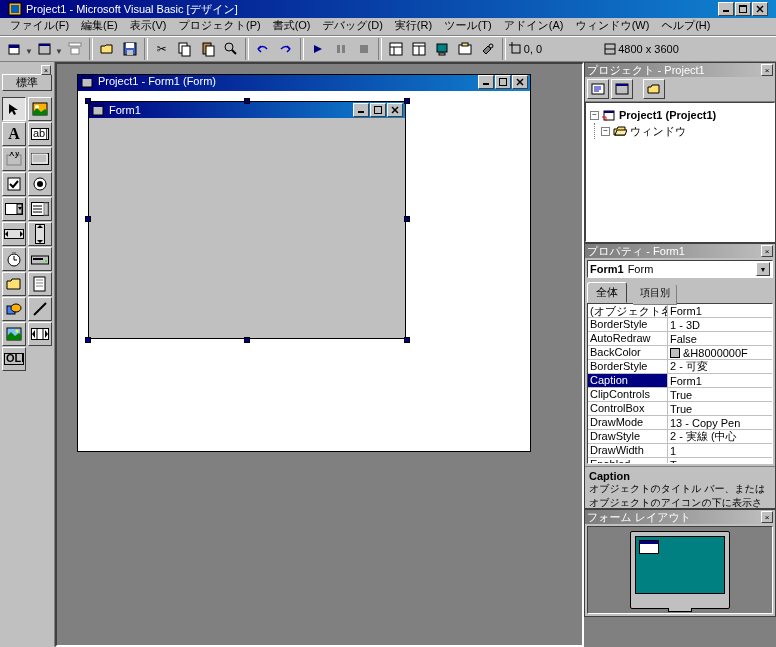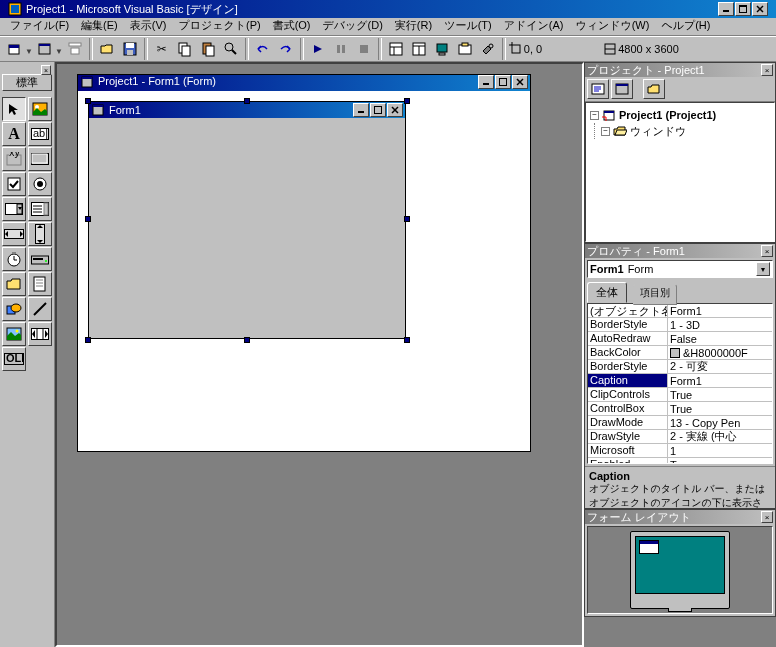--- a/index.html
+++ b/index.html
@@ -623,21 +623,21 @@
                 <span>13 - Copy Pen</span>
               </div>
             </div>
             <div class="props-row">
               <div class="props-key">DrawStyle</div>
               <div class="props-val">
                 <span>2 - 実線 (中心</span>
               </div>
             </div>
             <div class="props-row">
-              <div class="props-key">Microsoft</div>
+              <div class="props-key">DrawWidth</div>
               <div class="props-val">
                 <span>1</span>
               </div>
             </div>
             <div class="props-row">
               <div class="props-key">Enabled</div>
               <div class="props-val">
                 <span>True</span>
               </div>
             </div>

